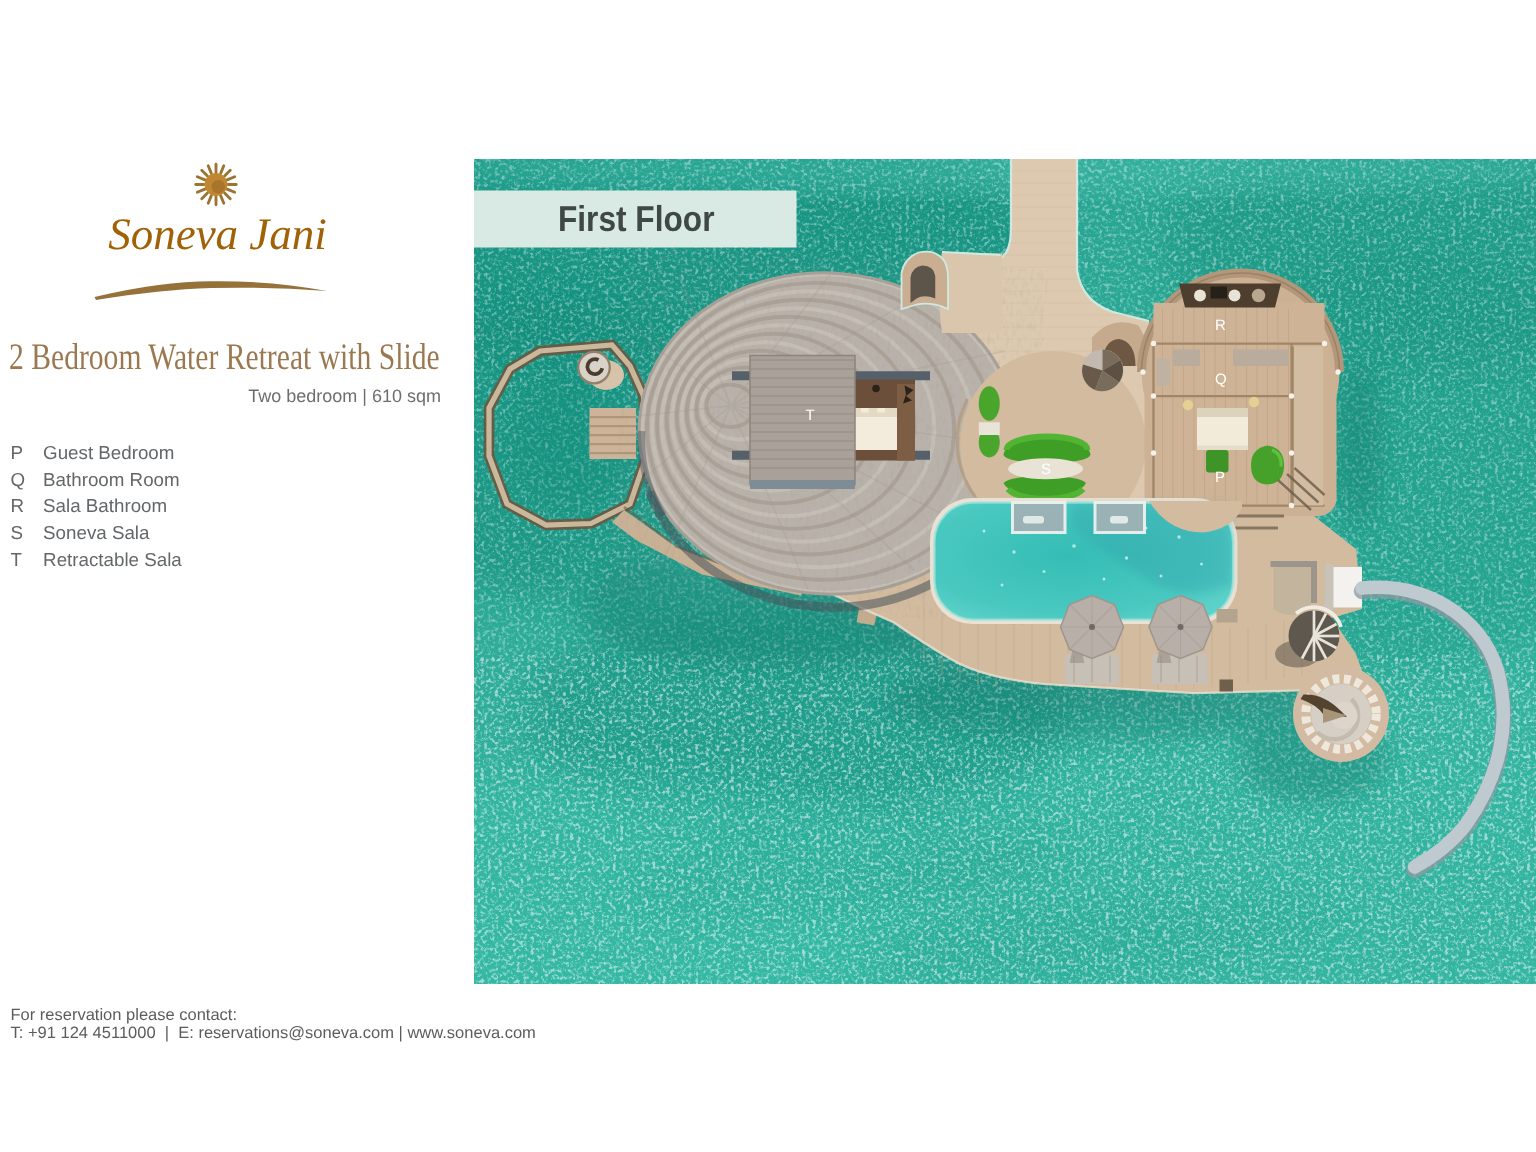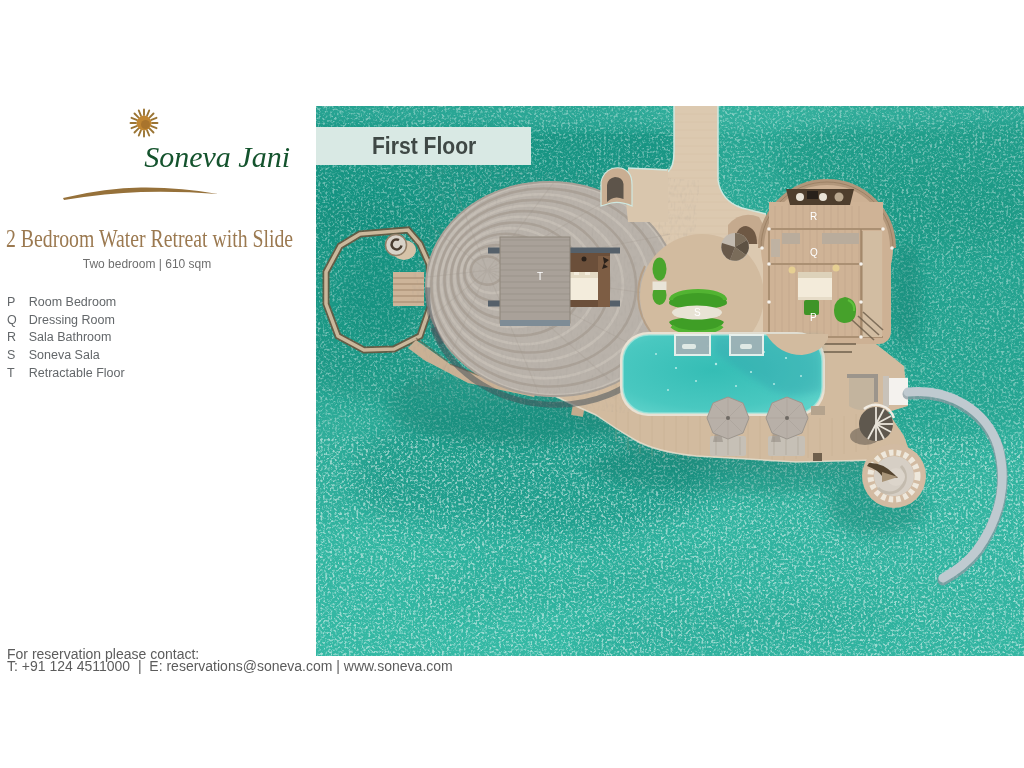--- a/index.html
+++ b/index.html
@@ -1,25 +1,25 @@
 <!DOCTYPE html>
 <html><head>
 <meta charset="utf-8">
 <style>
 html,body{margin:0;padding:0}
 body{width:1024px;height:768px;background:#ffffff;font-family:"Liberation Sans",sans-serif;position:relative;overflow:hidden}
 #sun{position:absolute;left:128px;top:107px}
-#scripttxt{position:absolute;left:0;top:140px;width:290px;text-align:right;font-family:"Liberation Serif",serif;font-style:italic;color:#14532d;font-size:30px;white-space:nowrap}
+#scripttxt{position:absolute;left:0;top:140px;width:290px;text-align:center;font-family:"Liberation Serif",serif;font-style:italic;color:#a16207;font-size:30px;white-space:nowrap}
 #swoosh{position:absolute;left:62px;top:186px}
 #title{position:absolute;left:6px;top:224.5px;font-family:"Liberation Serif",serif;color:#9b7950;font-size:25px;white-space:nowrap;transform:scaleX(0.79);transform-origin:left top}
-#subtitle{position:absolute;left:0px;top:257px;width:294px;text-align:center;color:#6e6e6e;font-size:12px}
+#subtitle{position:absolute;left:0px;top:257px;width:294px;text-align:right;color:#6e6e6e;font-size:12px}
 #legend{position:absolute;left:7px;top:293px;color:#63676a;font-size:12.5px;border-collapse:collapse}
 #legend td{padding:0;height:17.7px;vertical-align:middle}
 #legend td.k{padding-right:12px}
-#footer{position:absolute;left:7px;top:649px;color:#5c5c5c;font-size:14px;line-height:11.5px}
+#footer{position:absolute;left:7px;top:672px;color:#5c5c5c;font-size:11px;line-height:11.5px}
 #scene{position:absolute;left:316px;top:106px;width:708px;height:550px}
 .lbl{font-family:"Liberation Sans",sans-serif;fill:#ffffff;font-size:10px}
 </style>
 </head>
 <body>
 <svg id="sun" width="32" height="32" viewBox="-16 -16 32 32">
   <g stroke="#9a7433" stroke-width="1.9" stroke-linecap="round">
     <line x1="0" y1="-8" x2="0" y2="-13.5"></line>
       <line x1="0" y1="8" x2="0" y2="13.5"></line>
     <line x1="-8" y1="0" x2="-13.5" y2="0"></line>
@@ -43,37 +43,37 @@
 <div id="scripttxt">Soneva Jani</div>
 <svg id="swoosh" width="158" height="14" viewBox="0 0 158 14">
   <path d="M1 12 Q 45 1.5 79 1.5 Q 118 1 156 8 Q 118 5 79 6 Q 45 7 2 14 Z" fill="#96713a"></path>
 </svg>
 <div id="title">2 Bedroom Water Retreat with Slide</div>
 <div id="subtitle">Two bedroom | 610 sqm</div>
 <table id="legend" cellspacing="0" cellpadding="0">
   <tbody>
       <tr>
         <td class="k">P</td>
-        <td>Room Bedroom</td>
+        <td>Guest Bedroom</td>
       </tr>
   <tr>
         <td class="k">Q</td>
-        <td>Dressing Room</td>
+        <td>Bathroom Room</td>
       </tr>
   <tr>
         <td class="k">R</td>
         <td>Sala Bathroom</td>
       </tr>
   <tr>
         <td class="k">S</td>
         <td>Soneva Sala</td>
       </tr>
   <tr>
         <td class="k">T</td>
-        <td>Retractable Floor</td>
+        <td>Retractable Sala</td>
       </tr>
 </tbody>
   </table>
 <div id="footer">For reservation please contact:<br>T: +91 124 4511000&nbsp; |&nbsp; E: reservations@soneva.com | www.soneva.com</div>
 <svg id="scene" viewBox="0 0 708 550" preserveAspectRatio="none">
   <defs>
     <filter id="speck" x="0" y="0" width="100%" height="100%">
       <feTurbulence type="fractalNoise" baseFrequency="0.42" numOctaves="3" seed="11" result="n"></feTurbulence>
       <feColorMatrix in="n" type="matrix" values="0 0 0 0 1  0 0 0 0 1  0 0 0 0 1  2.1 2.1 2.1 0 -3.1" result="w"></feColorMatrix>
     </filter>

